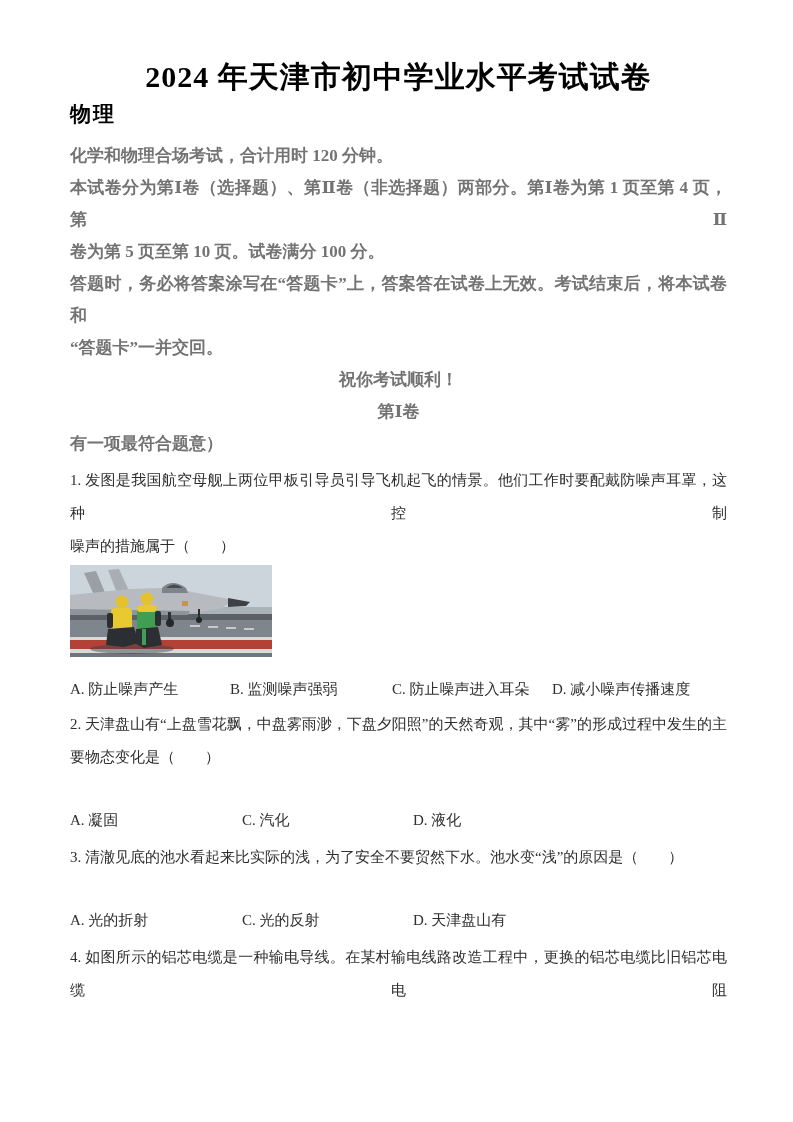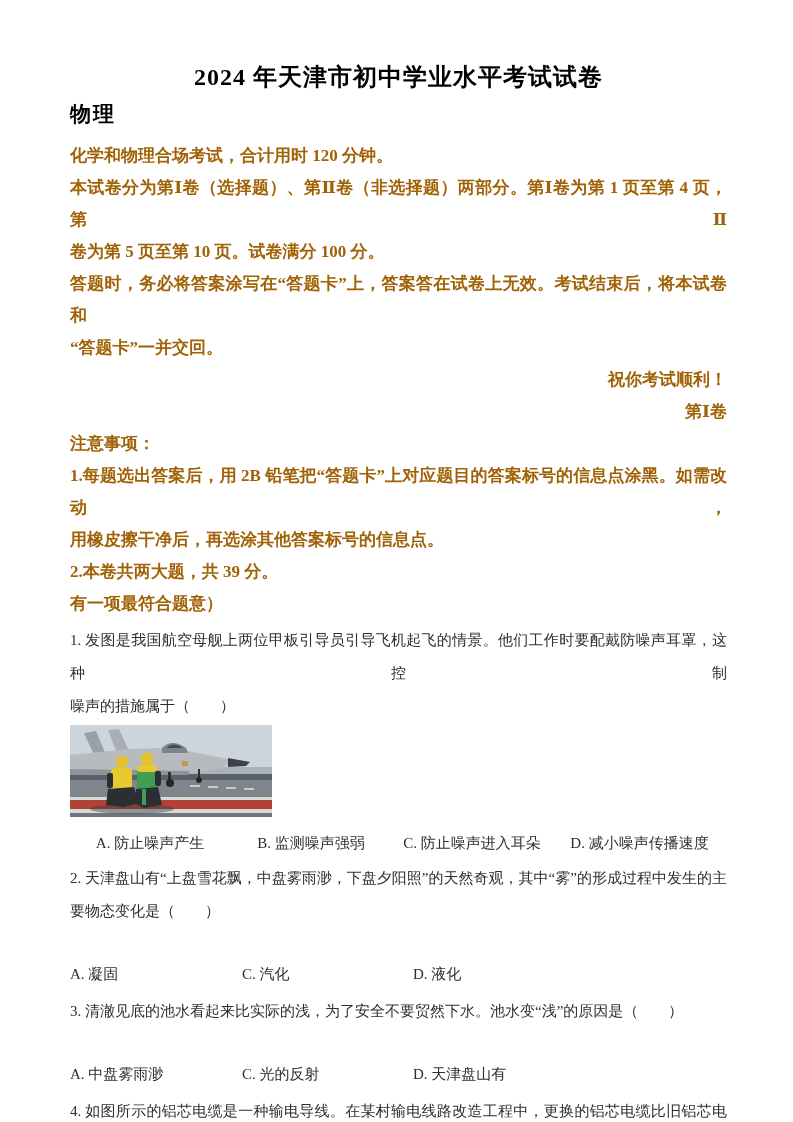--- a/index.html
+++ b/index.html
@@ -8,45 +8,45 @@
     width: 793px;
     height: 1122px;
     box-sizing: border-box;
     background: #ffffff;
     padding: 60px 66px 0 70px;
     overflow: hidden;
     font-family: "Liberation Serif", "DejaVu Serif", serif;
     color: #000;
   }
   .doc-title {
-    font-size: 24px;
+    font-size: 30px;
     font-weight: 700;
     text-align: center;
     line-height: 34px;
     letter-spacing: 1px;
   }
   .doc-subject {
     font-size: 21px;
     font-weight: 700;
     text-align: left;
     line-height: 40px;
     letter-spacing: 2px;
   }
   .bold-block { margin-top: 6px; }
   .b-line {
     font-size: 17px;
     font-weight: 700;
     line-height: 32px;
-    color: #a16207;
+    color: #737373;
   }
   .fill {
     text-align: justify;
     text-align-last: justify;
   }
-  .center { text-align: right; }
+  .center { text-align: center; }
   .q-line {
     font-size: 15px;
     font-weight: 400;
     line-height: 33px;
     color: #2e2e2e;
   }
   .question { margin-top: 4px; }
   .q-photo {
     display: block;
     width: 202px;
@@ -58,46 +58,40 @@
     grid-template-columns: 172px 171px 165px auto;
     font-size: 15px;
     font-weight: 400;
     color: #2e2e2e;
     line-height: 33px;
     margin-top: 30px;
   }
   .opts-wide {
     grid-template-columns: 160px 162px 160px auto;
   }
-  .opts.after-photo { margin-top: 10px; text-align: center; }
+  .opts.after-photo { margin-top: 16px; }
 </style>
 </head>
 <body>
 
 <div class="page">
 
   <div class="doc-title">2024 年天津市初中学业水平考试试卷</div>
   <div class="doc-subject">物理</div>
 
   <div class="bold-block">
     <div class="b-line">化学和物理合场考试，合计用时 120 分钟。</div>
     <div class="b-line fill">本试卷分为第Ⅰ卷（选择题）、第Ⅱ卷（非选择题）两部分。第Ⅰ卷为第 1 页至第 4 页，第Ⅱ</div>
     <div class="b-line">卷为第 5 页至第 10 页。试卷满分 100 分。</div>
     <div class="b-line fill">答题时，务必将答案涂写在“答题卡”上，答案答在试卷上无效。考试结束后，将本试卷和</div>
     <div class="b-line">“答题卡”一并交回。</div>
     <div class="b-line center">祝你考试顺利！</div>
     <div class="b-line center">第Ⅰ卷</div>
   </div>
 
-  <div>
-    <div class="b-line">注意事项：</div>
-    <div class="b-line fill">1.每题选出答案后，用 2B 铅笔把“答题卡”上对应题目的答案标号的信息点涂黑。如需改动，</div>
-    <div class="b-line">用橡皮擦干净后，再选涂其他答案标号的信息点。</div>
-    <div class="b-line">2.本卷共两大题，共 39 分。</div>
-  </div>
 
   <div>
     <div class="b-line">有一项最符合题意）</div>
   </div>
 
   <div class="question">
     <div class="q-line fill">1. 发图是我国航空母舰上两位甲板引导员引导飞机起飞的情景。他们工作时要配戴防噪声耳罩，这种控制</div>
     <div class="q-line">噪声的措施属于（　　）</div>
 
     <svg class="q-photo" viewBox="0 0 202 92" xmlns="http://www.w3.org/2000/svg" role="img">
@@ -164,21 +158,21 @@
     <div class="opts">
       <span>A. 凝固</span>
       <span>C. 汽化</span>
       <span>D. 液化</span>
     </div>
   </div>
 
   <div class="question">
     <div class="q-line">3. 清澈见底的池水看起来比实际的浅，为了安全不要贸然下水。池水变“浅”的原因是（　　）</div>
     <div class="opts">
-      <span>A. 中盘雾雨渺</span>
+      <span>A. 光的折射</span>
       <span>C. 光的反射</span>
       <span>D. 天津盘山有</span>
     </div>
   </div>
 
   <div class="question">
     <div class="q-line fill">4. 如图所示的铝芯电缆是一种输电导线。在某村输电线路改造工程中，更换的铝芯电缆比旧铝芯电缆电阻</div>
 
   </div>
 

